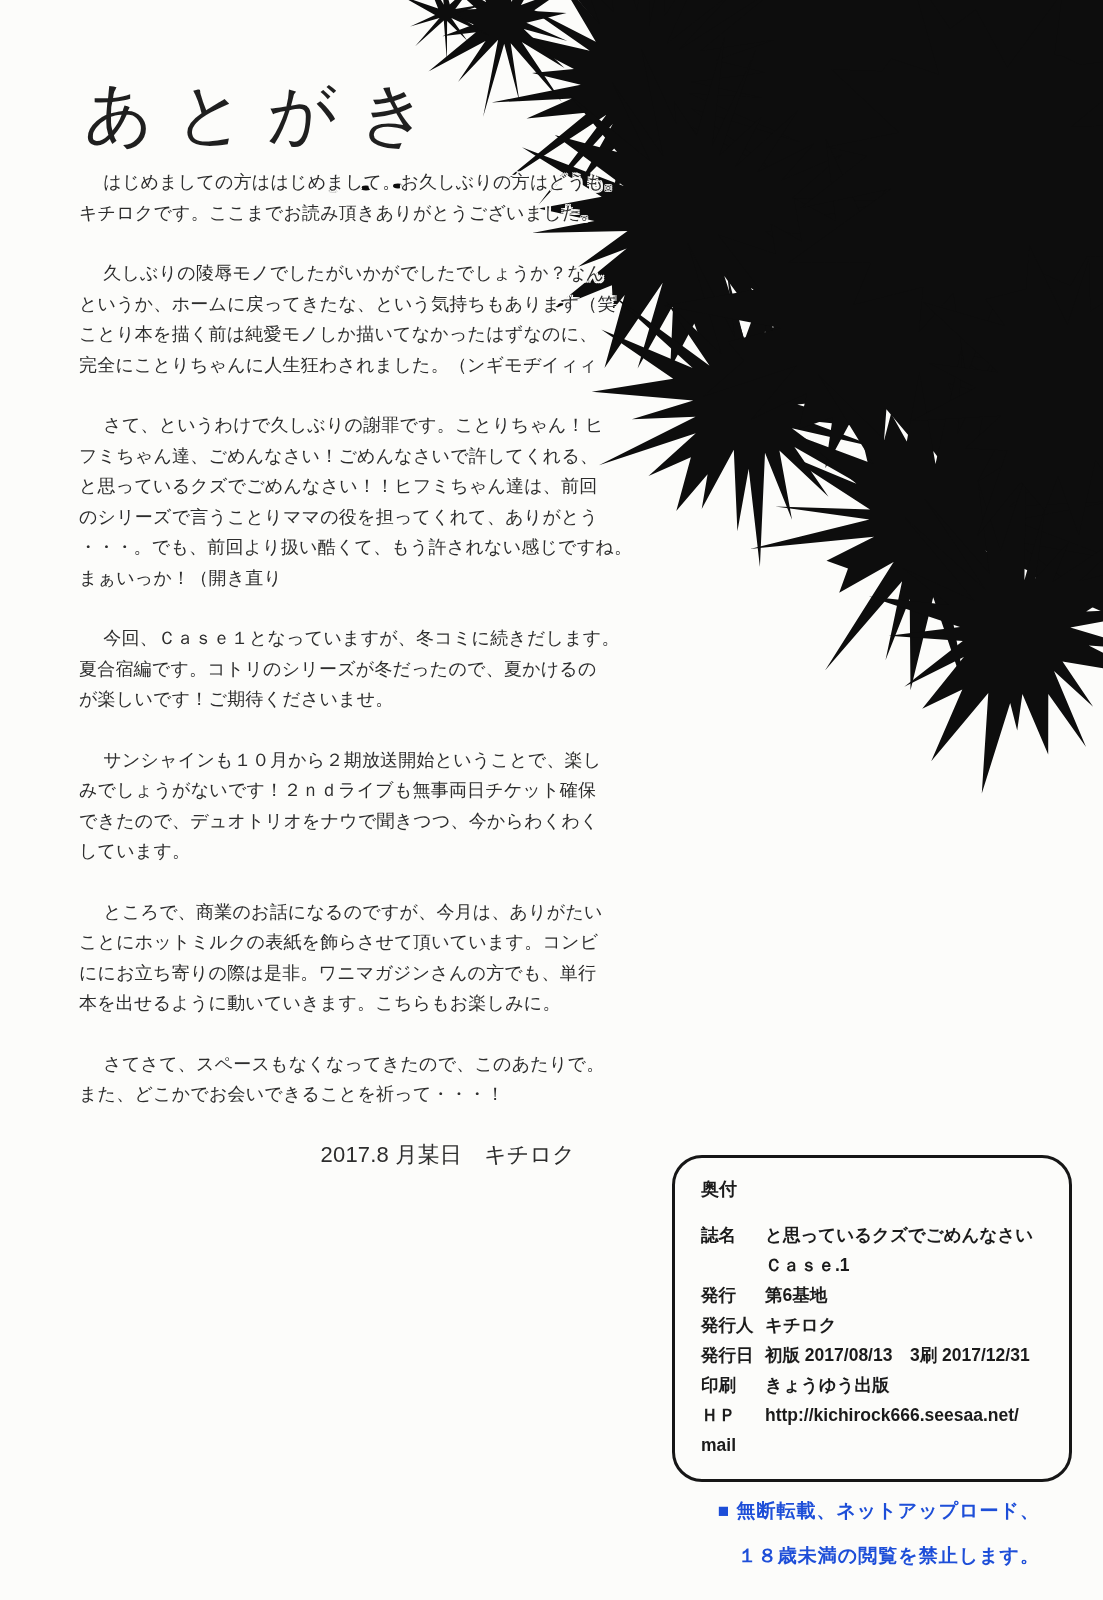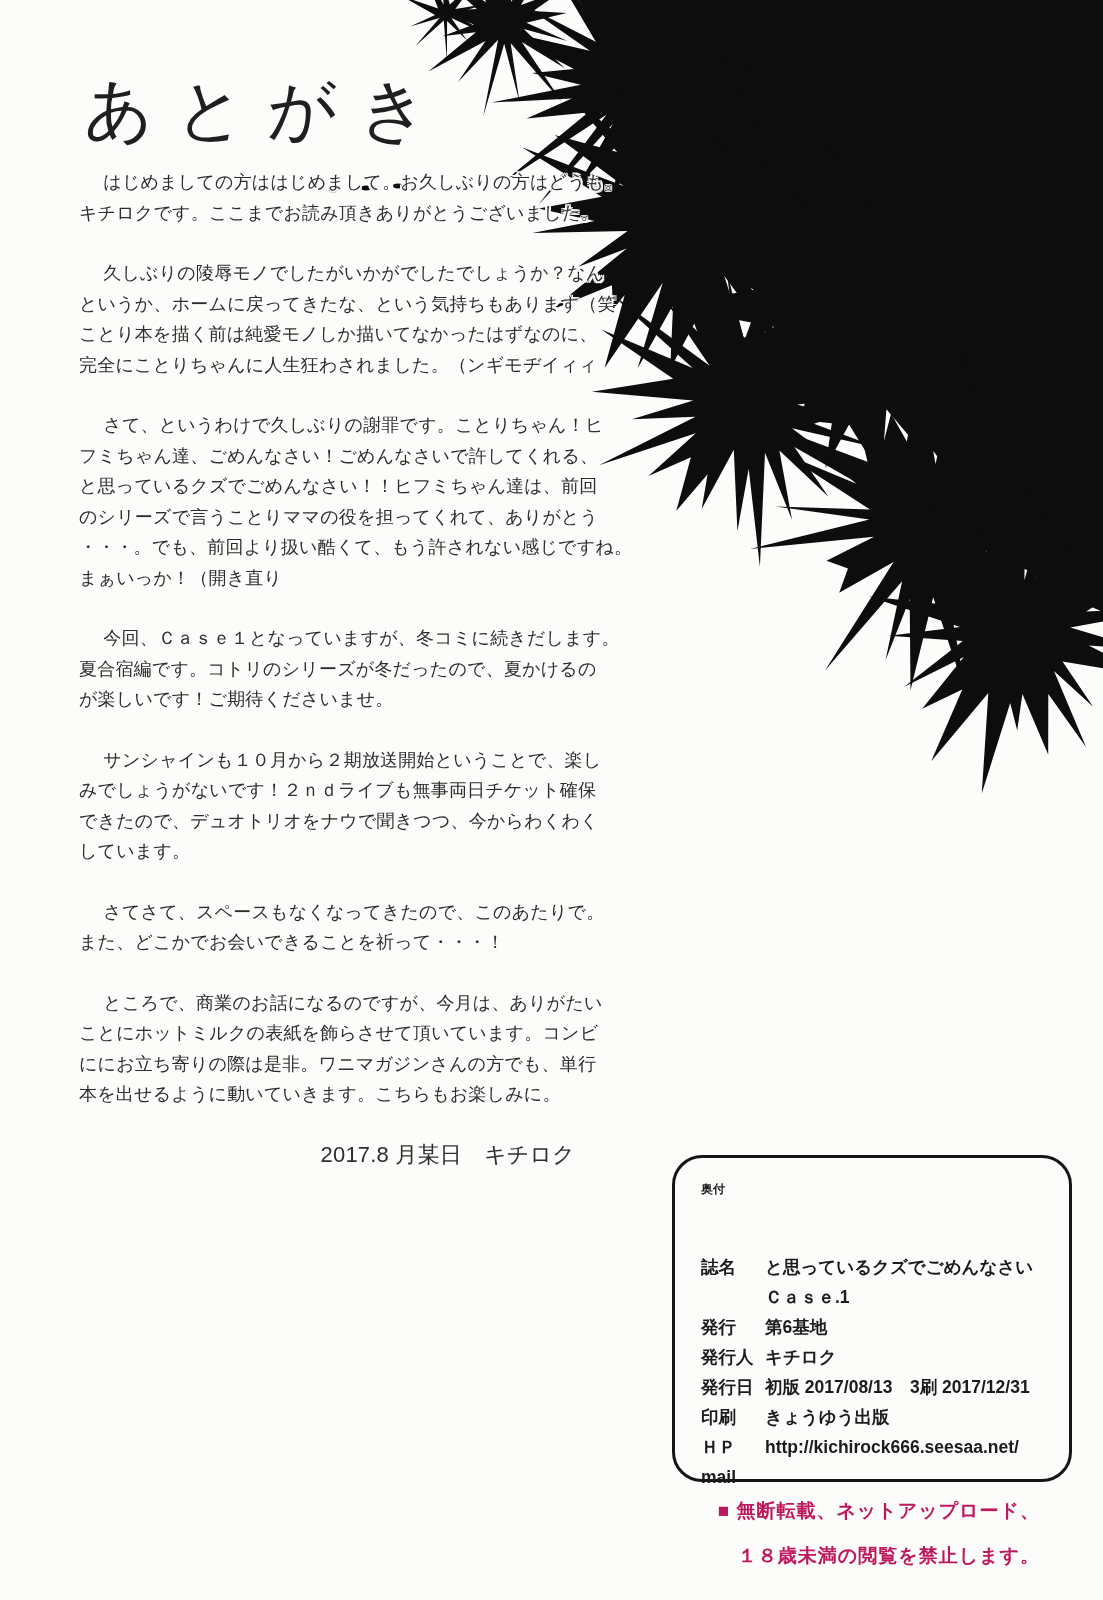--- a/index.html
+++ b/index.html
@@ -9,21 +9,21 @@
     background:#fcfcfa;
     overflow:hidden;
     font-family:"Liberation Sans","DejaVu Sans",sans-serif;
     color:#2d2d2d;
   }
   
   .splatter{position:absolute;left:0;top:0;z-index:1;}
 
   .page-title{
     position:absolute;left:84px;top:28px;z-index:2;
-    font-family:Liberation Mono, monospace;
+    font-family:Liberation Serif, serif;
     font-size:68px;font-weight:400;letter-spacing:22px;
     color:#1f1f1f;line-height:1.2;
     white-space:nowrap;
   }
 
   .afterword-body{
     position:absolute;left:79px;top:127px;width:582px;z-index:2;
     font-size:18px;line-height:30.5px;letter-spacing:0.2px;
     
     text-shadow:
@@ -39,29 +39,29 @@
     font-size:22px;
   }
 
   .colophon{
     position:absolute;left:672px;top:1155px;z-index:3;
     width:400px;height:327px;box-sizing:border-box;
     border:3px solid #161616;border-radius:30px;
     padding:20px 24px 0 26px;
     font-weight:700;color:#1b1b1b;font-size:17.5px;
   }
-  .colophon-heading{font-size:12px;line-height:22px;margin:0 0 52px;}
+  .colophon-heading{font-size:18px;line-height:22px;margin:0 0 20px;}
   .crow{display:flex;line-height:30px;}
   .clabel{width:64px;flex:none;}
   .cvalue{white-space:nowrap;}
 
   .notice{
     position:absolute;right:63px;top:1488px;z-index:3;
     text-align:right;font-weight:700;font-size:19px;
-    line-height:45px;color:#be185d;white-space:pre-line;
+    line-height:45px;color:#1d4ed8;white-space:pre-line;
     letter-spacing:1px;
   }
 </style>
 </head>
 <body>
 
 <div class="page">
 
   <svg class="splatter" width="1103" height="1600" viewBox="0 0 1103 1600">
     <g id="splatter-group">
@@ -97,26 +97,26 @@
 のシリーズで言うことりママの役を担ってくれて、ありがとう
 ・・・。でも、前回より扱い酷くて、もう許されない感じですね。
 まぁいっか！（開き直り</p>
       <p class="para">今回、Ｃａｓｅ１となっていますが、冬コミに続きだします。
 夏合宿編です。コトリのシリーズが冬だったので、夏かけるの
 が楽しいです！ご期待くださいませ。</p>
       <p class="para">サンシャインも１０月から２期放送開始ということで、楽し
 みでしょうがないです！２ｎｄライブも無事両日チケット確保
 できたので、デュオトリオをナウで聞きつつ、今からわくわく
 しています。</p>
-      <p class="para">さてさて、スペースもなくなってきたので、このあたりで。
-また、どこかでお会いできることを祈って・・・！</p>
       <p class="para">ところで、商業のお話になるのですが、今月は、ありがたい
 ことにホットミルクの表紙を飾らさせて頂いています。コンビ
 ににお立ち寄りの際は是非。ワニマガジンさんの方でも、単行
 本を出せるように動いていきます。こちらもお楽しみに。</p>
+      <p class="para">さてさて、スペースもなくなってきたので、このあたりで。
+また、どこかでお会いできることを祈って・・・！</p>
       <div class="signature">2017.8 月某日　キチロク</div>
     </div>
 
   <div class="colophon">
     <div class="colophon-heading">奥付</div>
     <div>
         <div class="crow">
           <span class="clabel">誌名</span>
           <span class="cvalue">と思っているクズでごめんなさい</span>
         </div>

